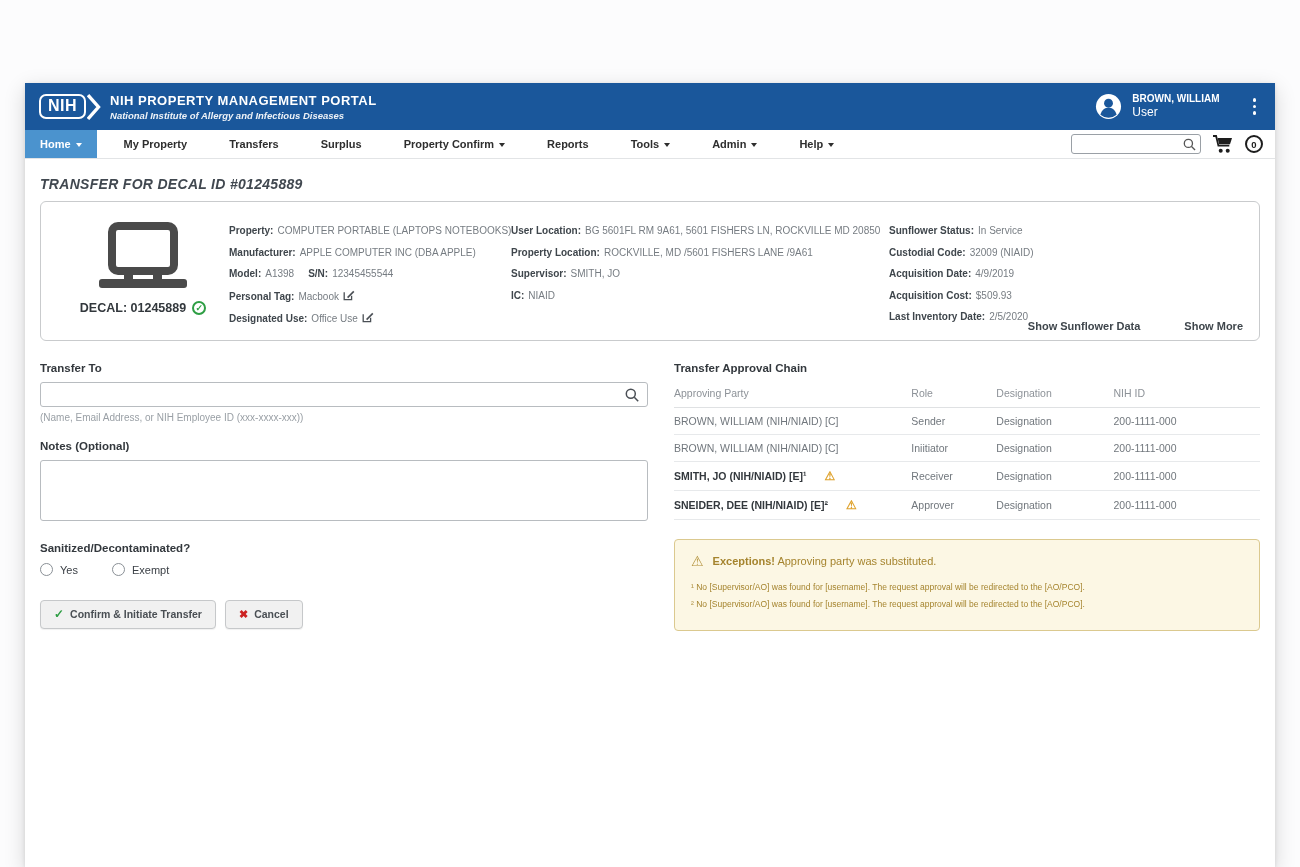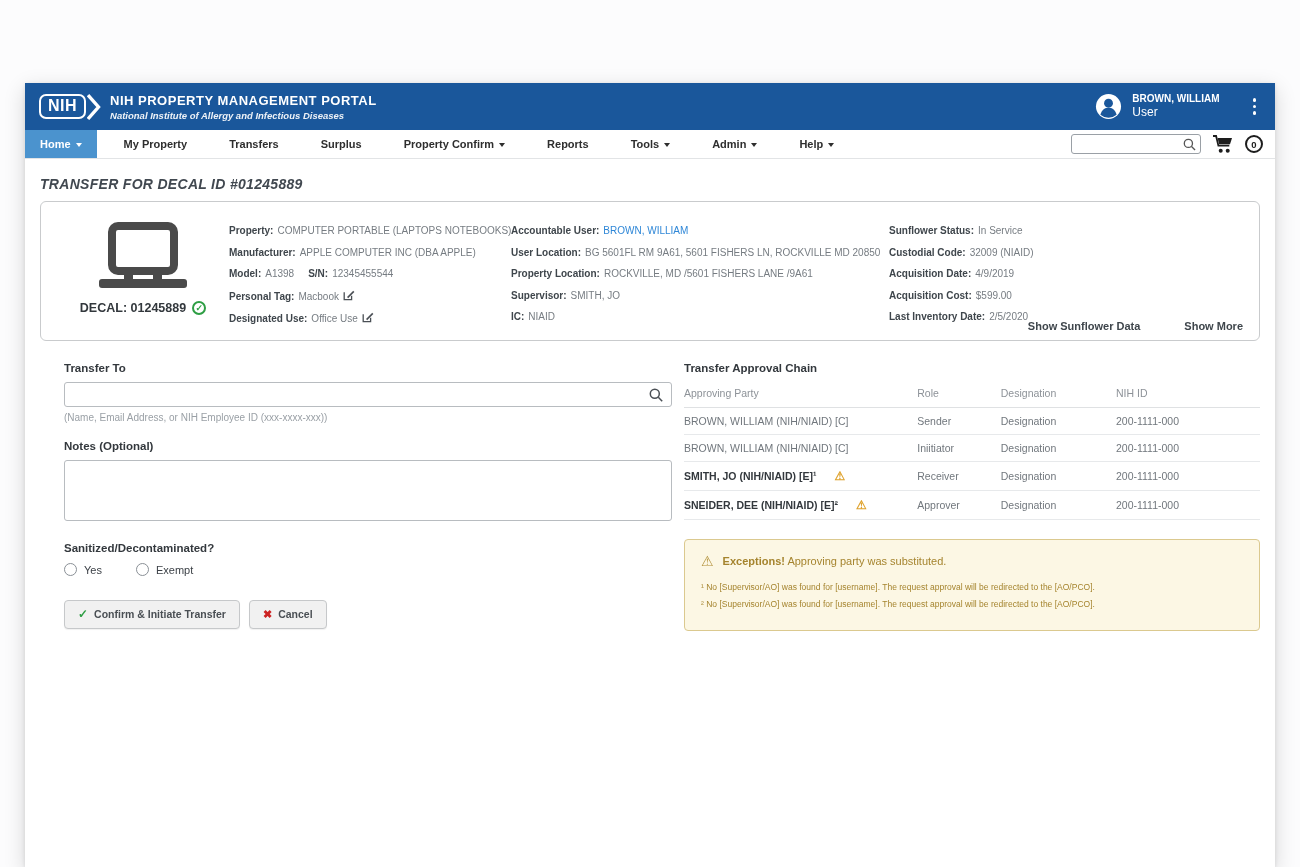--- a/index.html
+++ b/index.html
@@ -90,21 +90,21 @@
   .fv { color:#767c82; }
   .fl2 { margin-left:14px; }
   .fv-link { color:#2f87d7; cursor:pointer; }
   .edit-icon { margin-left:4px; vertical-align:-1px; cursor:pointer; }
   .card-links {
     position:absolute; right:16px; bottom:8px; display:flex; gap:44px;
     font-size:11px; font-weight:bold; color:#3f464c;
   }
   .card-links span { cursor:pointer; }
   
-  .two-col { display:flex; margin-top:21px; gap:12px;margin-left:24px; }
+  .two-col { display:flex; margin-top:21px; gap:26px; }
   .left-col { width:608px; }
   .right-col { flex:1; }
   .sec-label { font-size:11.5px; font-weight:bold; color:#33383d; margin-bottom:8px; }
   .search-wrap { position:relative; }
   .search-wrap input {
     width:100%; height:25px; border:1px solid #b8bcc0; border-radius:3px;
     padding:0 30px 0 8px; font-size:11px; outline:none;
   }
   .search-wrap svg { position:absolute; right:9px; top:6px; }
   .hint { font-size:10px; color:#9aa0a6; margin-top:5px; }
@@ -279,23 +279,20 @@
         <div class="frow">
           <span class="fl">Designated Use:</span><span class="fv">Office Use</span><svg class="edit-icon" width="12" height="12" viewBox="0 0 12 12">
               <path d="M1.2 3.2 v7.4 h7.4 v-3.8" fill="none" stroke="#4a4f55" stroke-width="1.3"></path>
               <path d="M4.6 8.6 l6.2-6.2" stroke="#4a4f55" stroke-width="1.6"></path>
             </svg>
         </div>
       </div>
 
       <div class="prop-col col2">
         <div class="frow">
-          <span class="fl">Accountable User:</span><span class="fv fv-link">BROWN, WILLIAM</span>
-        </div>
-        <div class="frow">
           <span class="fl">User Location:</span><span class="fv">BG 5601FL RM 9A61, 5601 FISHERS LN, ROCKVILLE MD 20850</span>
         </div>
         <div class="frow">
           <span class="fl">Property Location:</span><span class="fv">ROCKVILLE, MD /5601 FISHERS LANE /9A61</span>
         </div>
         <div class="frow">
           <span class="fl">Supervisor:</span><span class="fv">SMITH, JO</span>
         </div>
         <div class="frow">
           <span class="fl">IC:</span><span class="fv">NIAID</span>
@@ -306,21 +303,21 @@
         <div class="frow">
           <span class="fl">Sunflower Status:</span><span class="fv">In Service</span>
         </div>
         <div class="frow">
           <span class="fl">Custodial Code:</span><span class="fv">32009 (NIAID)</span>
         </div>
         <div class="frow">
           <span class="fl">Acquisition Date:</span><span class="fv">4/9/2019</span>
         </div>
         <div class="frow">
-          <span class="fl">Acquisition Cost:</span><span class="fv">$599.00</span>
+          <span class="fl">Acquisition Cost:</span><span class="fv">$509.93</span>
         </div>
         <div class="frow">
           <span class="fl">Last Inventory Date:</span><span class="fv">2/5/2020</span>
         </div>
       </div>
 
       <div class="card-links">
         <span>Show Sunflower Data</span>
         <span>Show More</span>
       </div>

